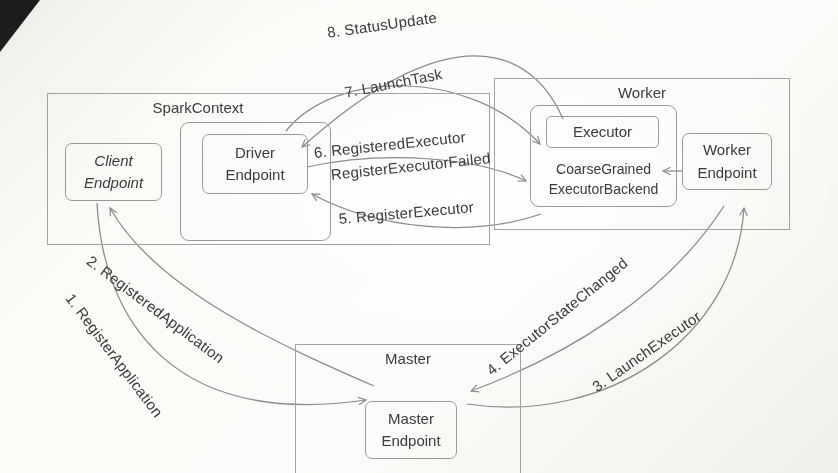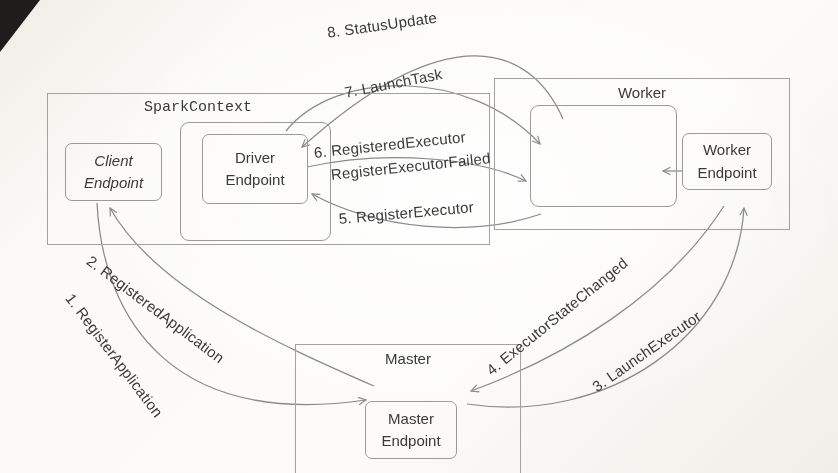--- a/index.html
+++ b/index.html
@@ -51,32 +51,35 @@
     <path d="M 467 404 C 608 425, 736 336, 744 208" marker-end="url(#ah)"></path>
     <path d="M 724 206 C 666 296, 566 356, 471 391" marker-end="url(#ah)"></path>
     <path d="M 541 214 C 472 238, 376 229, 312 194" marker-end="url(#ah)"></path>
     <path d="M 307 167 C 390 149, 481 159, 526 181" marker-end="url(#ah)"></path>
     <path d="M 286 131 C 336 69, 470 68, 540 144" marker-end="url(#ah)"></path>
     <path d="M 563 119 C 530 44, 448 16, 302 147" marker-end="url(#ah)"></path>
     <path d="M 683 171 L 663 171" marker-end="url(#ah)"></path>
   </svg>
 
   <div class="box" style="left:47px;top:93px;width:443px;height:152px;">
-    <div class="boxtitle" style="left:0;top:5px;width:300px;font-family:Liberation Mono, monospace;">SparkContext</div>
+    <div class="boxtitle" style="left:0;top:5px;width:300px;">SparkContext</div>
     <div class="rbox" style="left:17px;top:49px;width:97px;height:58px;font-style:italic;">Client
 Endpoint</div>
     <div class="rbox" style="left:132px;top:28px;width:151px;height:119px;border-radius:9px;align-items:flex-start;">
-      <div class="rbox" style="left:21px;top:11px;width:106px;height:70px;">Driver
+      <div class="rbox" style="left:21px;top:11px;width:106px;height:60px;">Driver
 Endpoint</div>
     </div>
   </div>
 
   <div class="box" style="left:494px;top:78px;width:296px;height:152px;">
     <div class="boxtitle" style="left:0;top:5px;width:100%;">Worker</div>
     <div class="rbox" style="left:35px;top:26px;width:147px;height:102px;border-radius:9px;align-items:flex-start;">
+      <div class="rbox" style="left:15px;top:10px;width:113px;height:32px;border-radius:5px;">Executor</div>
+      <div class="boxtitle" style="left:0;top:53px;width:100%;font-size:14px;line-height:1.45;">CoarseGrained
+ExecutorBackend</div>
     </div>
     <div class="rbox" style="left:187px;top:54px;width:90px;height:57px;">Worker
 Endpoint</div>
   </div>
 
   <div class="box" style="left:295px;top:311px;width:226px;height:141px;margin-top:33px;">
     <div class="boxtitle" style="left:0;top:5px;width:100%;">Master</div>
     <div class="rbox" style="left:69px;top:56px;width:92px;height:58px;">Master
 Endpoint</div>
   </div>

